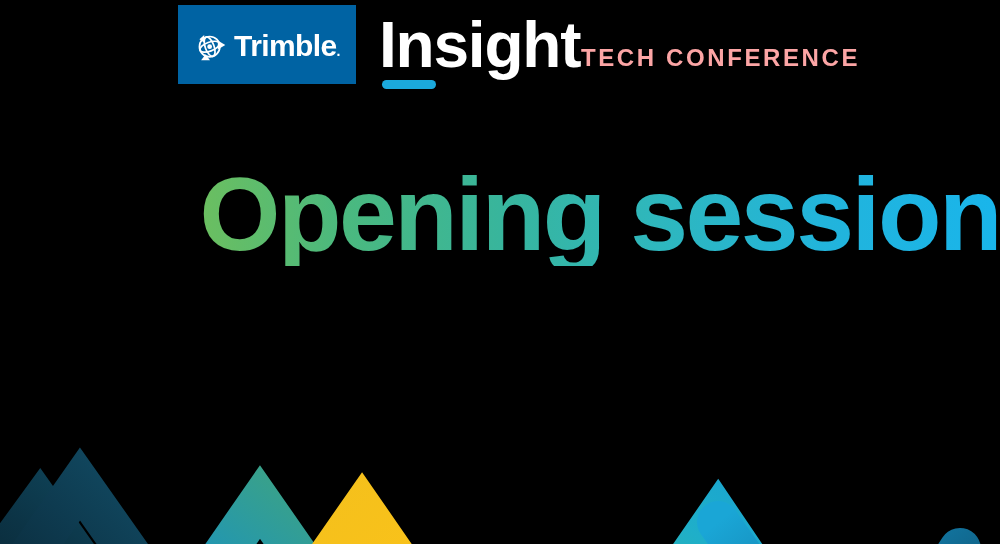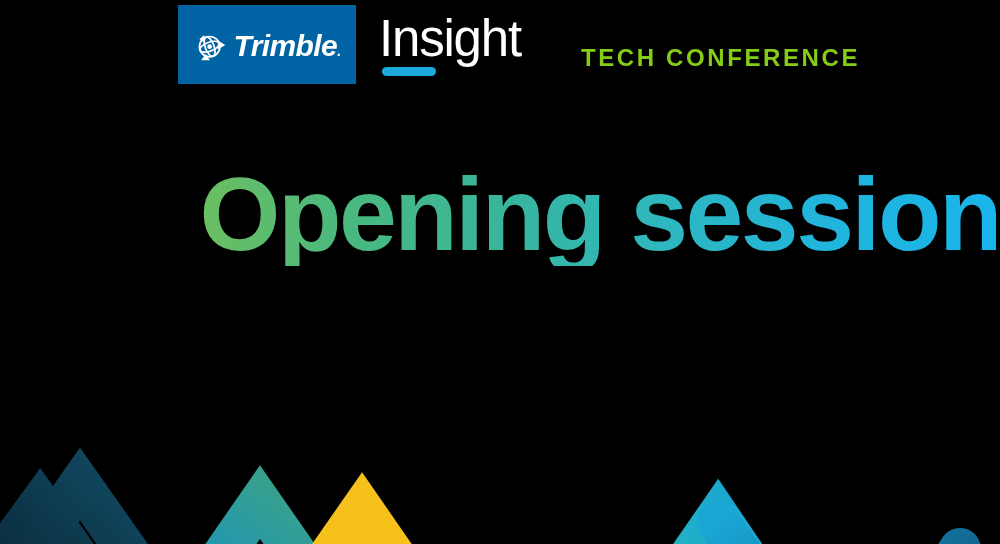--- a/index.html
+++ b/index.html
@@ -15,44 +15,43 @@
     position:absolute; left:0; top:0; width:1000px; height:100px;
     display:flex; align-items:flex-start;
   }
 
   #trimble-logo-box {
     position:absolute; left:178px; top:5px;
     width:178px; height:79px;
     background:#0063A3;
     display:flex; align-items:center; justify-content:center;
     gap:6px;
-    font-style:italic;
   }
   #trimble-mark { width:34px; height:34px; flex:0 0 34px; margin-top:2px; }
   #trimble-wordmark {
     color:#ffffff; font-size:30px; font-weight:bold;
     letter-spacing:-0.6px; line-height:1; margin-top:2px;
   }
   #trimble-wordmark .reg { font-size:14px; vertical-align:baseline; }
 
   #insight-block {
     position:absolute; left:379px; top:13px;
   }
   #insight-word {
-    color:#ffffff; font-size:51px; font-weight:normal;
+    color:#ffffff; font-size:64px; font-weight:bold;
     letter-spacing:-1.2px; line-height:1.03;
   }
   #insight-underline {
     width:54px; height:9px; border-radius:5px;
     background:#1BA9DC; margin-top:1px; margin-left:3px;
   }
 
   #tech-conference {
     position:absolute; left:581px; top:46px;
-    color:#84cc16; font-size:24px; font-weight:bold;
+    color:#fca5a5; font-size:24px; font-weight:bold;
     letter-spacing:2.6px; line-height:1;
   }
 
   
   #session-title {
     position:absolute; left:0; top:162px; width:1000px;
     text-align:right;
     font-size:104px; font-weight:bold; line-height:1;
     letter-spacing:-2.5px;
     background-image:linear-gradient(90deg,#8CC63F 0%, #79C153 14%, #4BB97E 34%, #38B59C 50%, #2EB7BE 66%, #22B4DB 82%, #19B5EB 100%);

